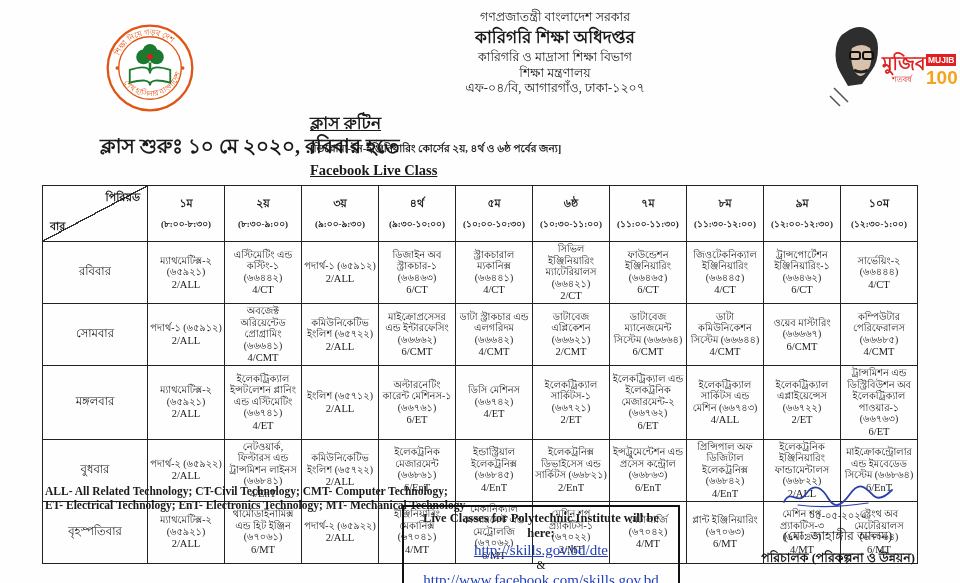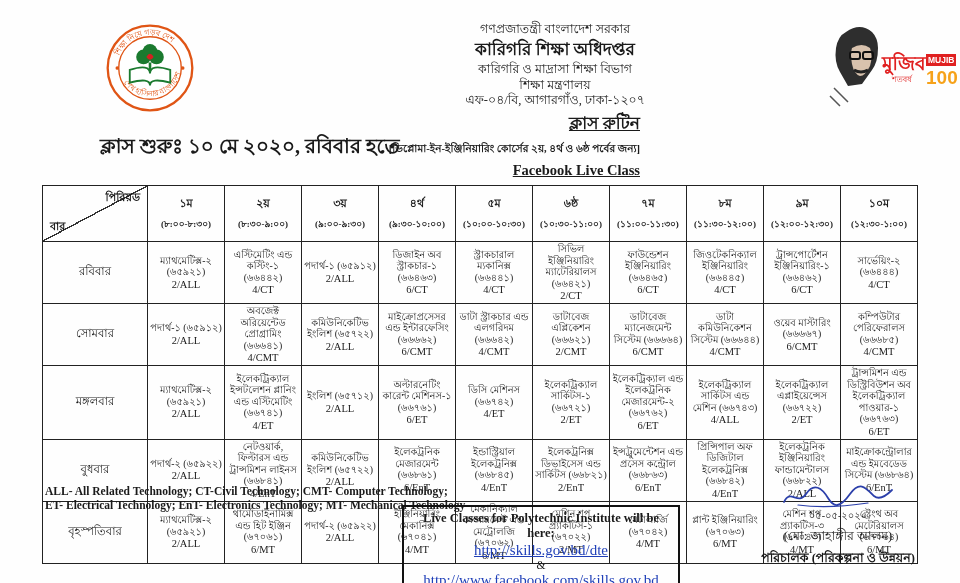--- a/index.html
+++ b/index.html
@@ -3,27 +3,27 @@
 <meta charset="utf-8">
 <style>
   html,body{margin:0;padding:0;background:#888;}
   .page{
     position:relative;width:960px;height:583px;background:#fefefe;
     font-family:"Liberation Serif","DejaVu Serif",serif;color:#1a1a1a;
     overflow:hidden;margin:0 auto;
   }
   
   .dte-logo{position:absolute;left:104px;top:22px;}
-  .gov-head{position:absolute;left:330px;top:22px;width:450px;text-align:center;line-height:1.25;}
+  .gov-head{position:absolute;left:330px;top:10px;width:450px;text-align:center;line-height:1.25;}
   .gh-line{font-size:12.5px;}
   .gh-dept{font-size:17px;font-weight:bold;margin:1px 0 2px 0;}
   .mujib-logo{position:absolute;left:826px;top:18px;}
   
   .start-date{position:absolute;left:100px;top:131px;font-size:20px;font-weight:bold;}
-  .routine-head{position:absolute;left:310px;top:110px;width:330px;text-align:right;}
+  .routine-head{position:absolute;left:310px;top:110px;width:330px;text-align:left;}
   .r-title{font-size:17px;font-weight:bold;text-decoration:underline;}
   .r-sub{font-size:10.5px;font-weight:bold;margin-top:3px;}
   .r-fb{font-size:14.5px;font-weight:bold;text-decoration:underline;margin-top:4px;}
   
   table.routine{position:absolute;left:42px;top:185px;width:876px;border-collapse:collapse;table-layout:fixed;}
   table.routine th,table.routine td{border:1px solid #222;padding:1px 2px;text-align:center;vertical-align:middle;}
   thead tr{height:56px;}
   tbody tr{height:47px;}
   .pname{font-size:11px;}
   .ptime{font-size:9px;margin-top:3px;}

